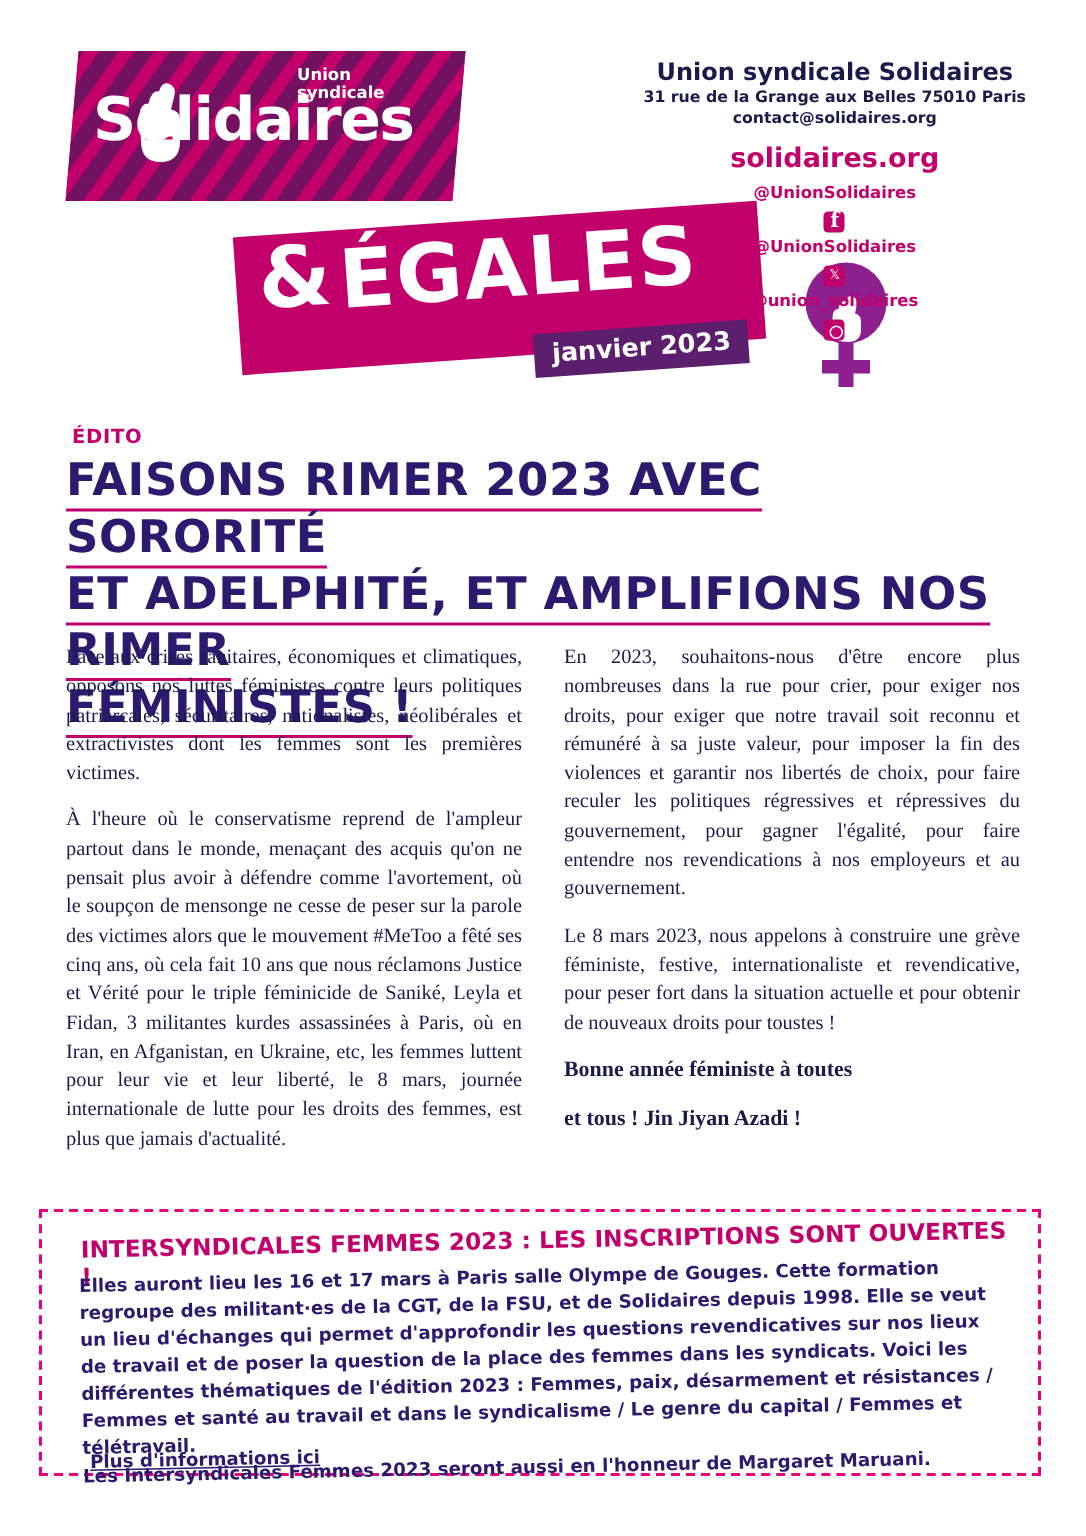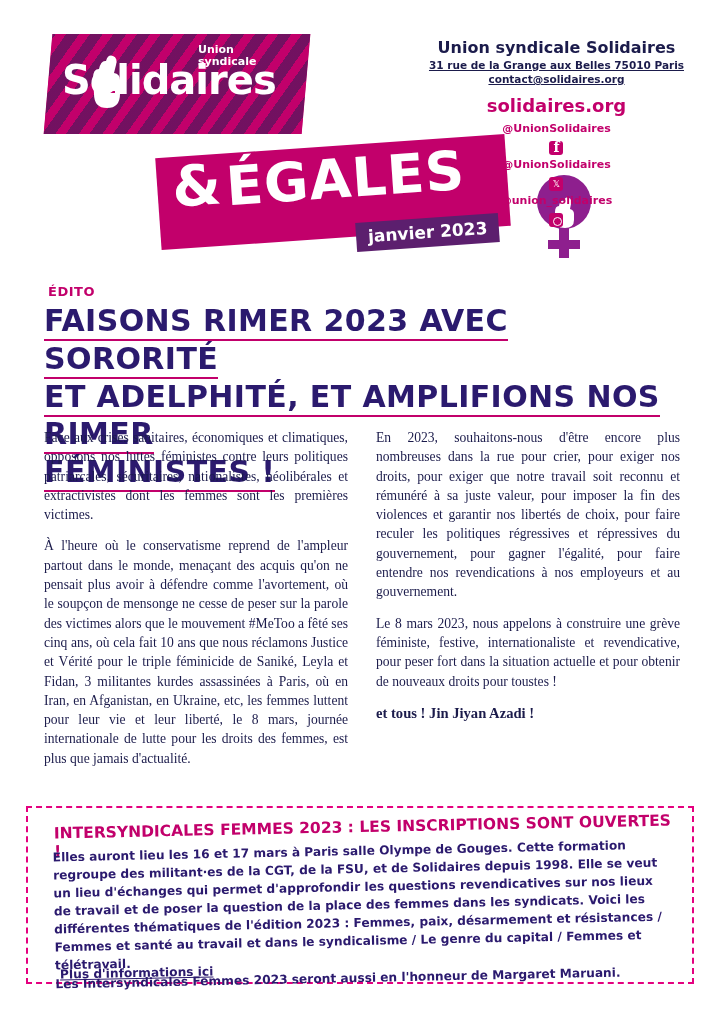--- a/index.html
+++ b/index.html
@@ -150,21 +150,20 @@
     font-size: 16px;
     color: #1b1b4b;
   }
   .contact .addr,
   .contact .mail {
     font-family: "DejaVu Sans", sans-serif;
     font-weight: bold;
     font-size: 10.5px;
     color: #1b1b4b;
     margin-top: 2px;
-    text-decoration: underline;
   }
   .contact .site {
     font-family: "DejaVu Sans", sans-serif;
     font-weight: bold;
     font-size: 18px;
     color: #c2006b;
     margin-top: 10px;
   }
   .socials {
     margin-top: 6px;
@@ -389,20 +388,21 @@
 </div>
 
 <div class="columns">
   <div class="col">
     <p>Face aux crises sanitaires, économiques et climatiques, opposons nos luttes féministes contre leurs politiques patriarcales, sécuritaires, nationalistes, néolibérales et extractivistes dont les femmes sont les premières victimes.</p>
     <p>À l'heure où le conservatisme reprend de l'ampleur partout dans le monde, menaçant des acquis qu'on ne pensait plus avoir à défendre comme l'avortement, où le soupçon de mensonge ne cesse de peser sur la parole des victimes alors que le mouvement #MeToo a fêté ses cinq ans, où cela fait 10 ans que nous réclamons Justice et Vérité pour le triple féminicide de Saniké, Leyla et Fidan, 3 militantes kurdes assassinées à Paris, où en Iran, en Afganistan, en Ukraine, etc, les femmes luttent pour leur vie et leur liberté, le 8 mars, journée internationale de lutte pour les droits des femmes, est plus que jamais d'actualité.</p>
   </div>
   <div class="col">
     <p>En 2023, souhaitons-nous d'être encore plus nombreuses dans la rue pour crier, pour exiger nos droits, pour exiger que notre travail soit reconnu et rémunéré à sa juste valeur,  pour imposer la fin des violences et garantir nos libertés de choix, pour faire reculer les politiques régressives et répressives du gouvernement, pour gagner l'égalité, pour faire entendre nos revendications à nos employeurs et au gouvernement.</p>
     <p>Le 8 mars 2023, nous appelons à construire une grève féministe, festive, internationaliste et revendicative, pour peser fort dans la situation actuelle et pour obtenir de nouveaux droits pour toustes !</p>
+    <p class="bold">Bonne année féministe à toutes</p>
     <p class="bold">et tous ! Jin Jiyan Azadi !</p>
   </div>
 </div>
 
 <div class="box"></div>
 <div class="box-title">INTERSYNDICALES FEMMES 2023 : LES INSCRIPTIONS SONT OUVERTES !</div>
 <div class="box-body">
   <span>Elles auront lieu les 16 et 17 mars à Paris salle Olympe de Gouges. Cette formation regroupe des militant·es de la CGT, de la FSU, et de Solidaires depuis 1998. Elle se veut un lieu d'échanges qui permet d'approfondir les questions revendicatives sur nos lieux de travail et de poser la question de la place des femmes dans les syndicats. Voici les différentes thématiques de l'édition 2023 : Femmes, paix, désarmement et résistances / Femmes et santé au travail et dans le syndicalisme / Le genre du capital / Femmes et télétravail.</span>
   <span class="last">Les Intersyndicales Femmes 2023 seront aussi en l'honneur de Margaret Maruani.</span>
 </div>

